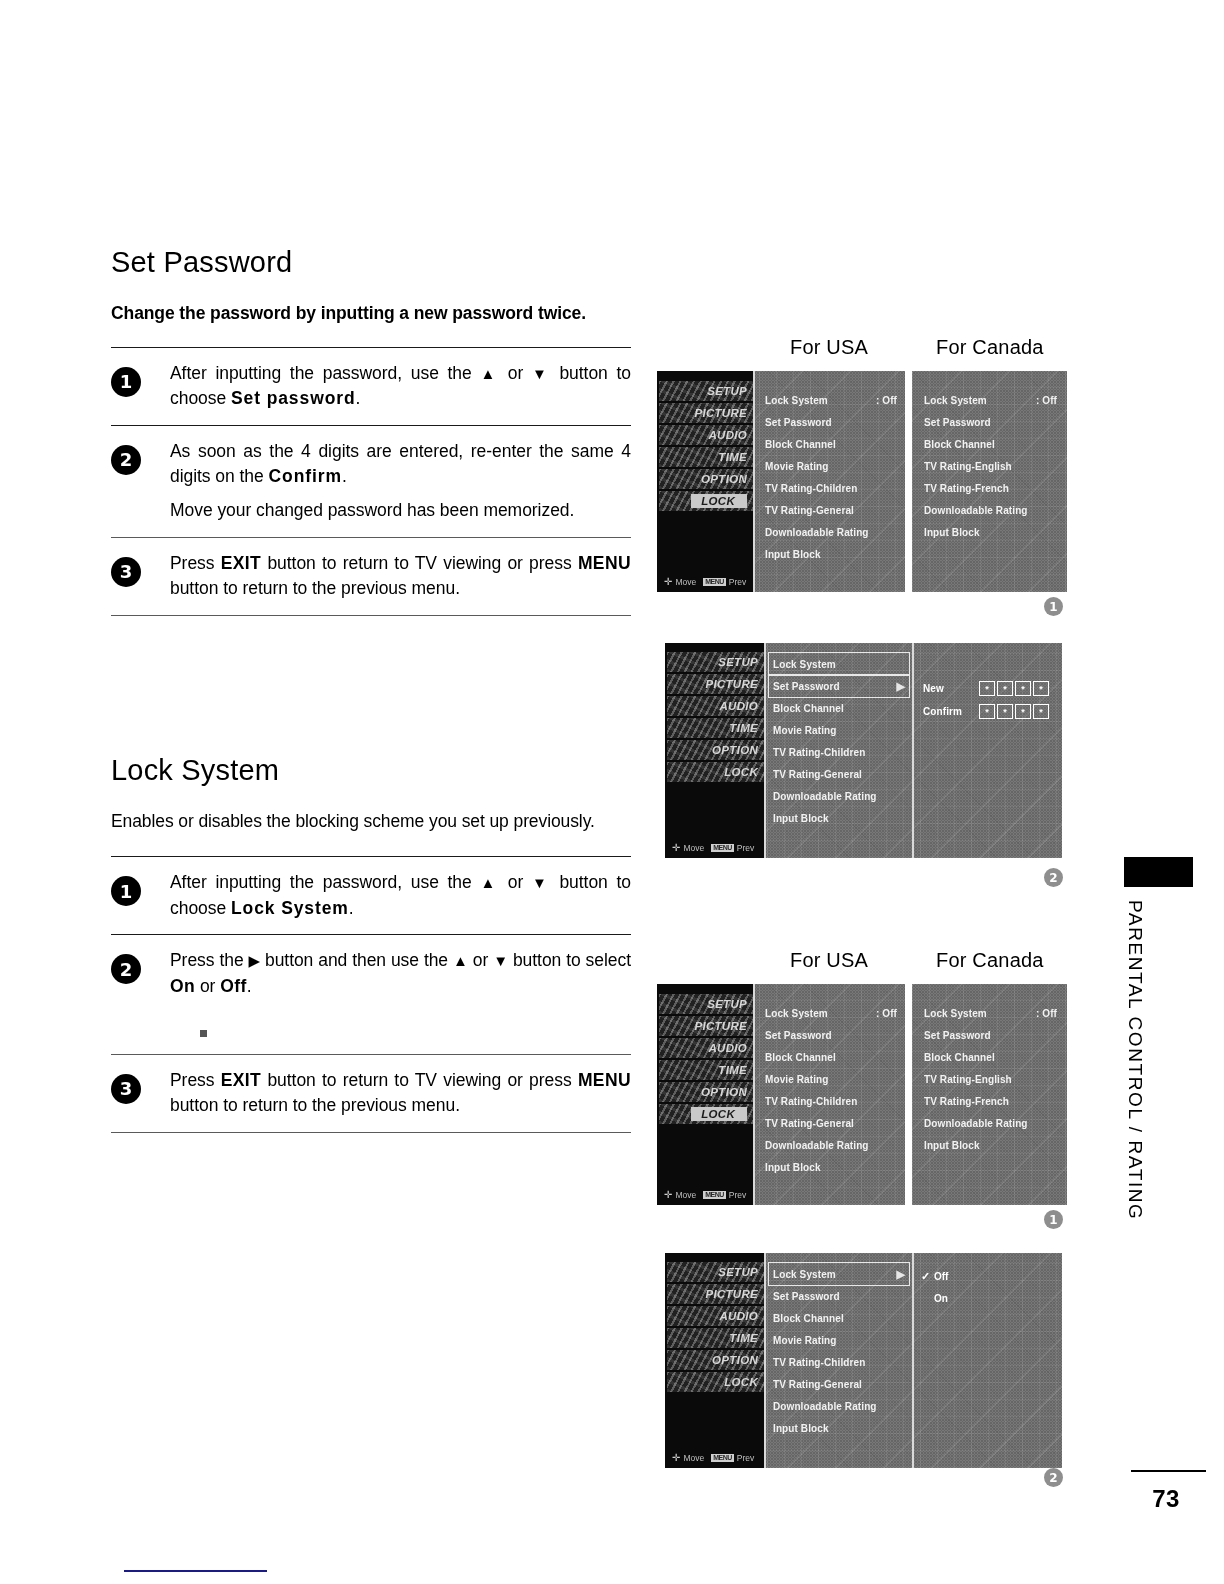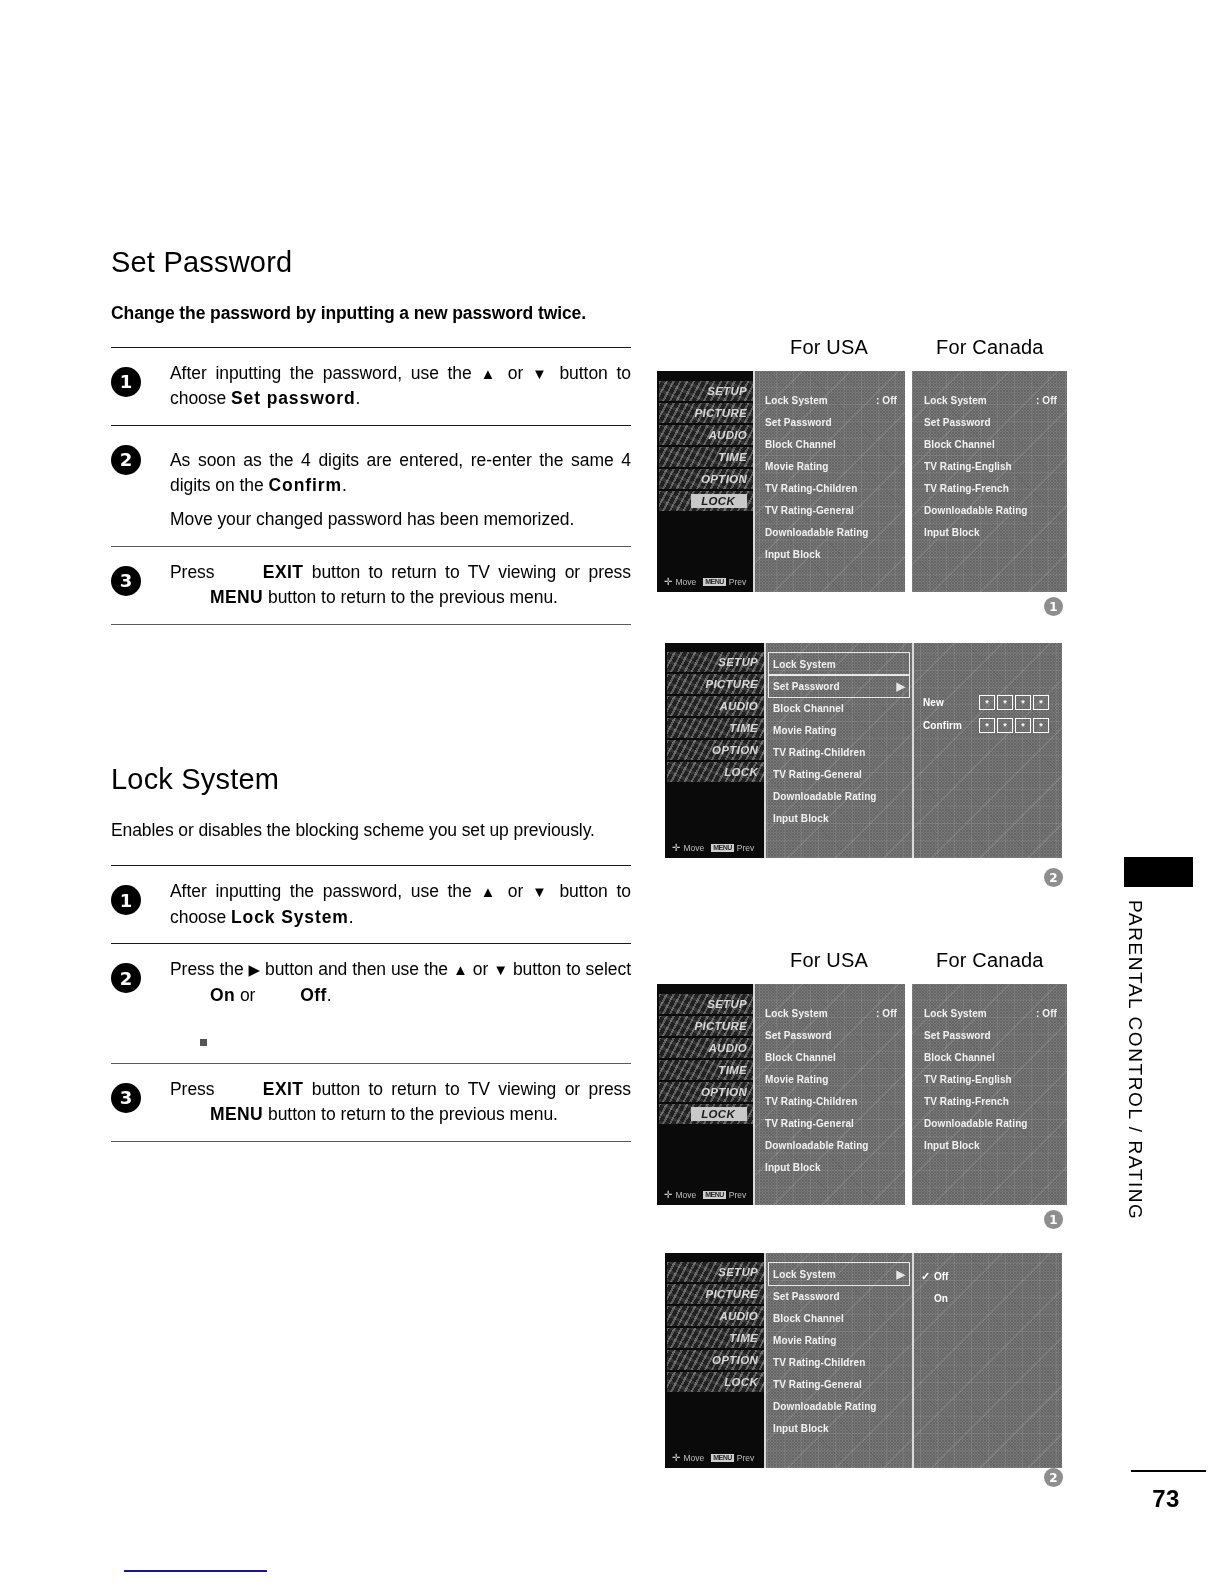--- a/index.html
+++ b/index.html
@@ -76,21 +76,20 @@
   }
   .step-body p { margin: 0; }
   .just { text-align: justify; text-align-last: left; }
   .kb {
     font-weight: bold;
     letter-spacing: 0.9px;
   }
   .kb2 {
     font-weight: bold;
     letter-spacing: 0.4px;
-    margin-left: 40px;
   }
   .arrow { font-size: 15px; }
 
   .note {
     display: flex;
     align-items: flex-start;
     margin: 22px 0 4px 30px;
     font-size: 17.5px;
   }
   .note-bullet {
@@ -213,21 +212,21 @@
   .osd-caret { color: #e6e6e6; font-size: 11px; }
 
   .osd-divider {
     position: absolute;
     top: 0; bottom: 0;
     width: 2px;
     background: #d9d9d9;
     z-index: 3;
   }
 
-  .pw-area { position: absolute; z-index: 4; margin-top: 14px; }
+  .pw-area { position: absolute; z-index: 4; }
   .pw-row { display: flex; align-items: center; }
   .pw-label {
     color: #ffffff;
     font-weight: bold;
     letter-spacing: 0.1px;
   }
   .pw-boxes { display: flex; gap: 2px; }
   .pw-box {
     border: 1px solid #ffffff;
     color: #ffffff;
@@ -329,21 +328,21 @@
     <div class="step-body">
       <p class="just"><span>After inputting the password, use the </span><span class="arrow">▲</span><span> or </span><span class="arrow">▼</span><span> button to choose </span><span class="kb">Set password</span><span>.</span></p>
     </div>
   </div>
 
   <hr class="rule">
 
   <div class="step">
     <div class="step-num">2</div>
     <div class="step-body">
-      <p class="just" style="margin-top:9px"><span>As soon as the 4 digits are entered, re-enter the same 4 digits on the </span><span class="kb">Confirm</span><span>.</span></p>
+      <p class="just" style=""><span>As soon as the 4 digits are entered, re-enter the same 4 digits on the </span><span class="kb">Confirm</span><span>.</span></p>
       <p style="margin-top:9px">Move your changed password has been memorized.</p>
     </div>
   </div>
 
   <hr class="rule soft">
 
   <div class="step">
     <div class="step-num">3</div>
     <div class="step-body">
       <p class="just"><span>Press </span><span class="kb2">EXIT</span><span> button to return to TV viewing or press </span><span class="kb2">MENU</span><span> button to return to the previous menu.</span></p>

